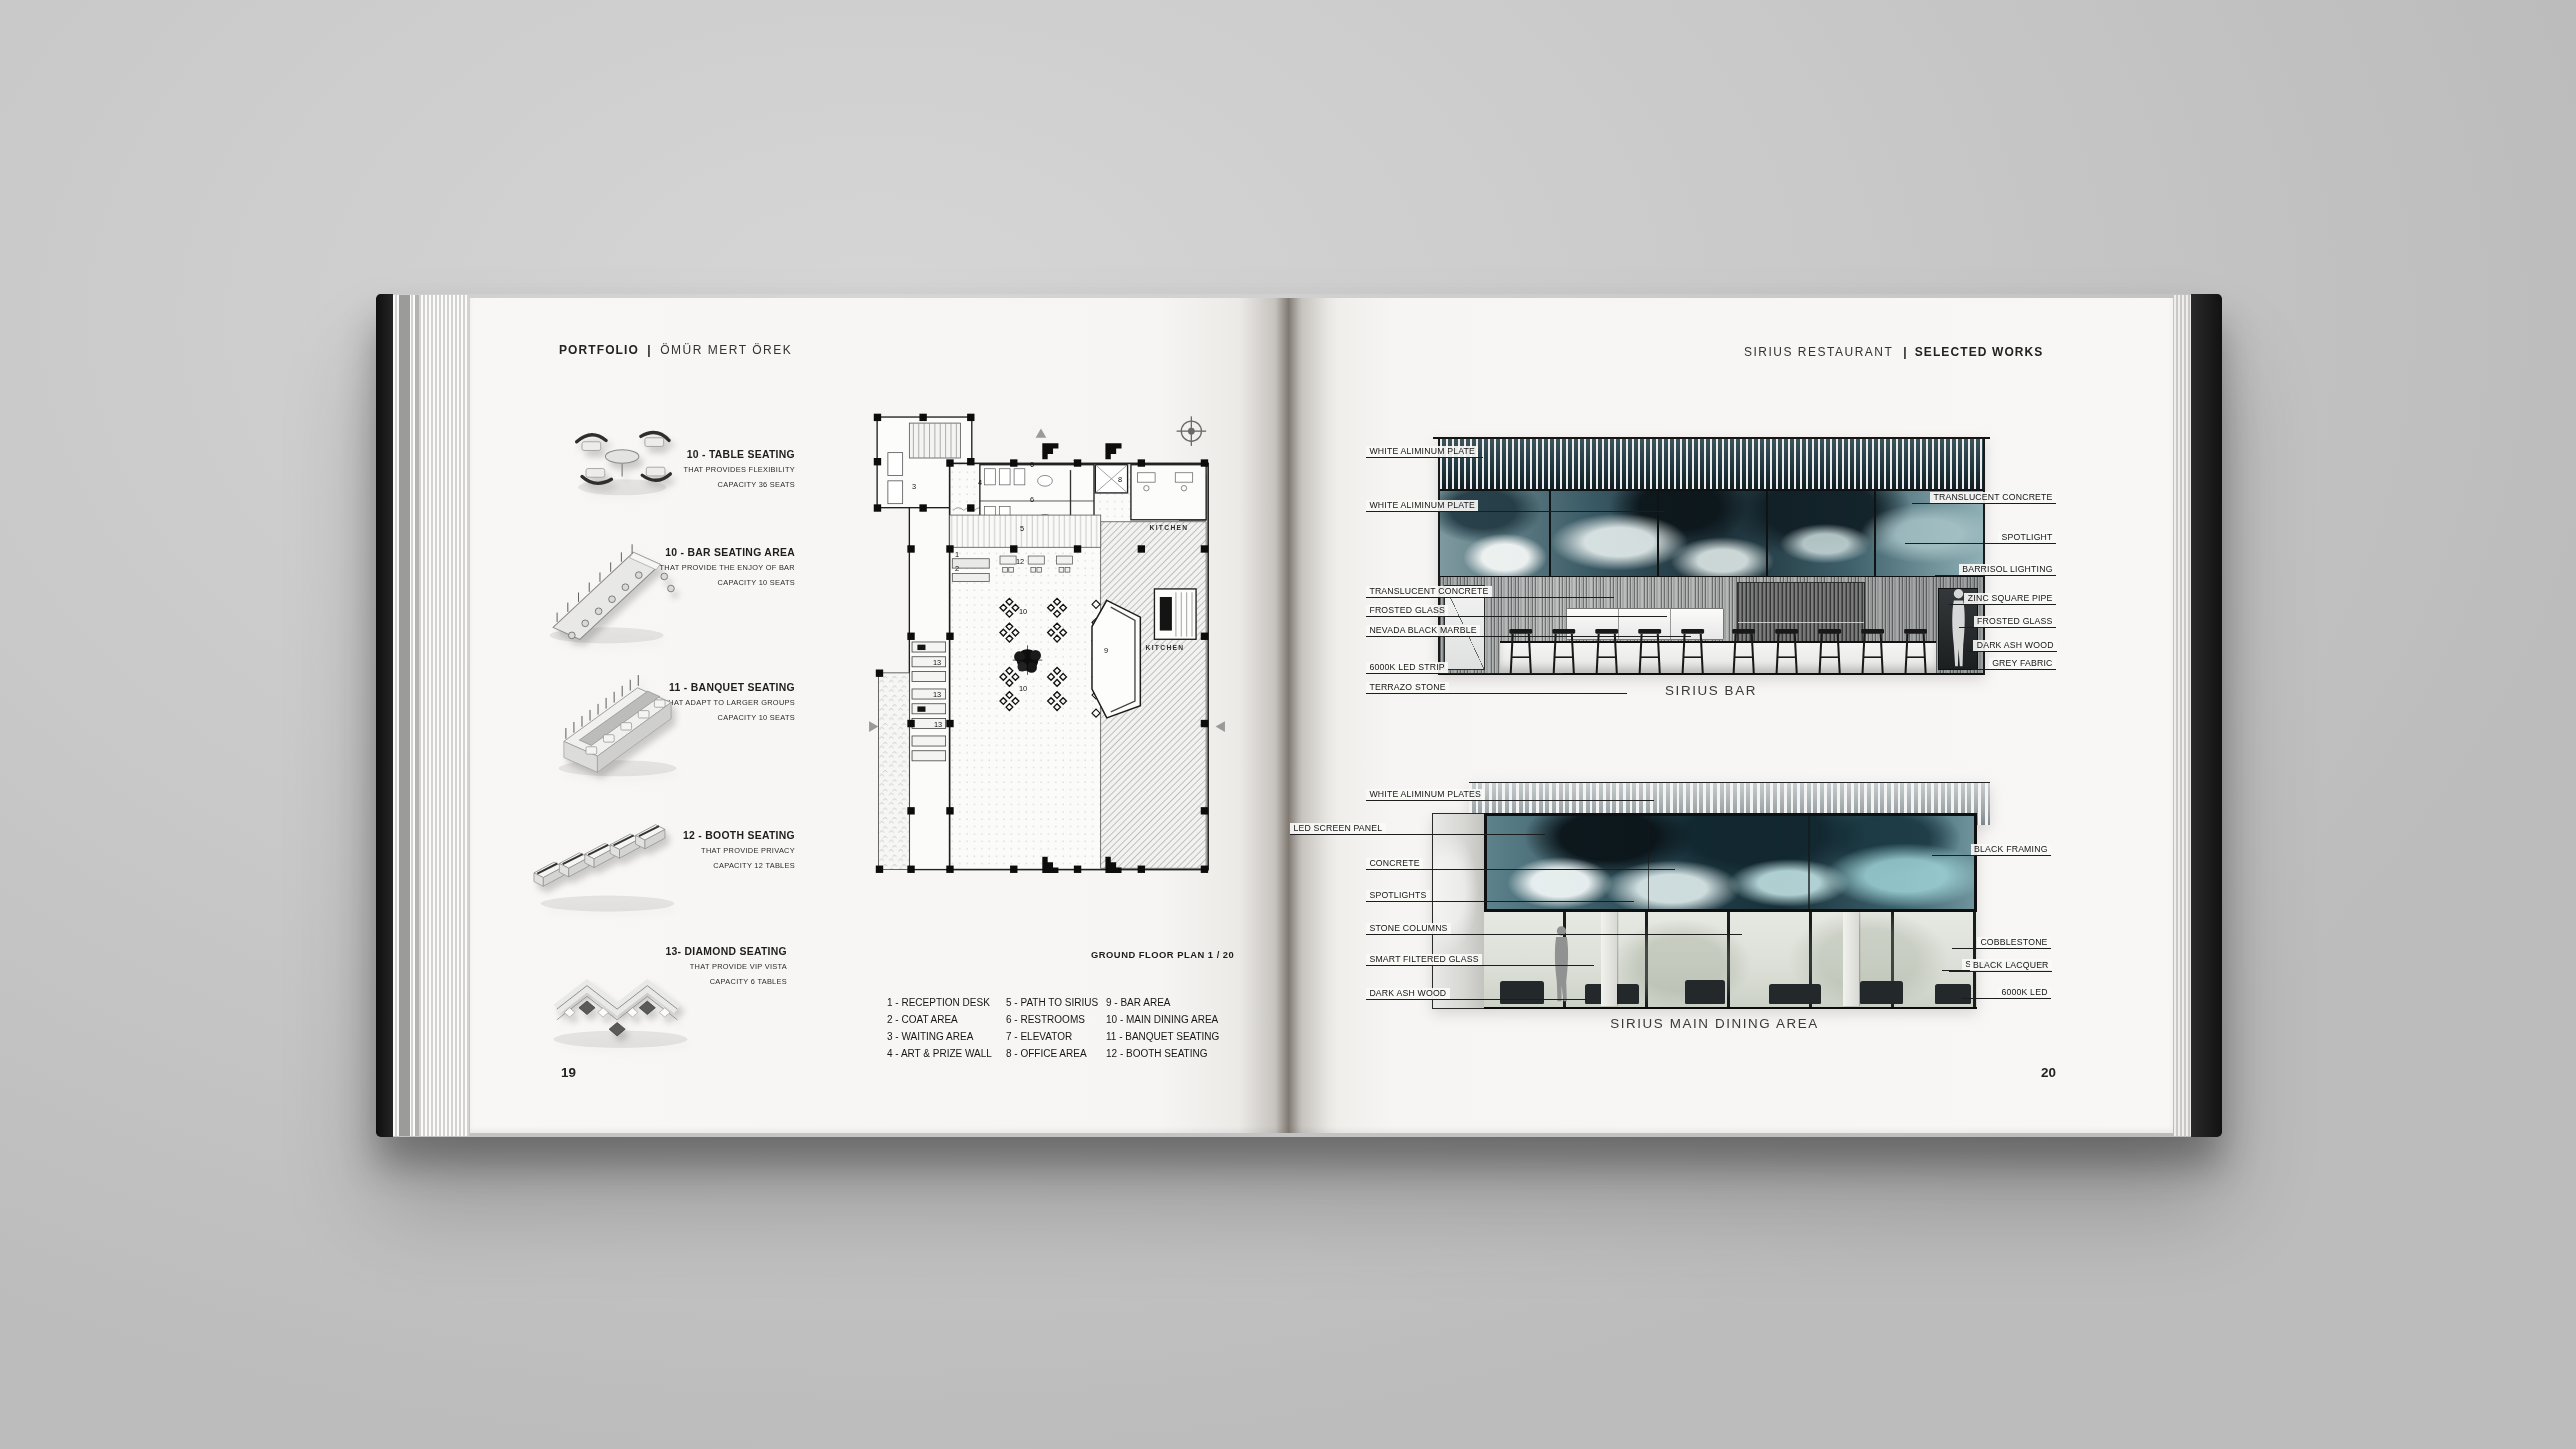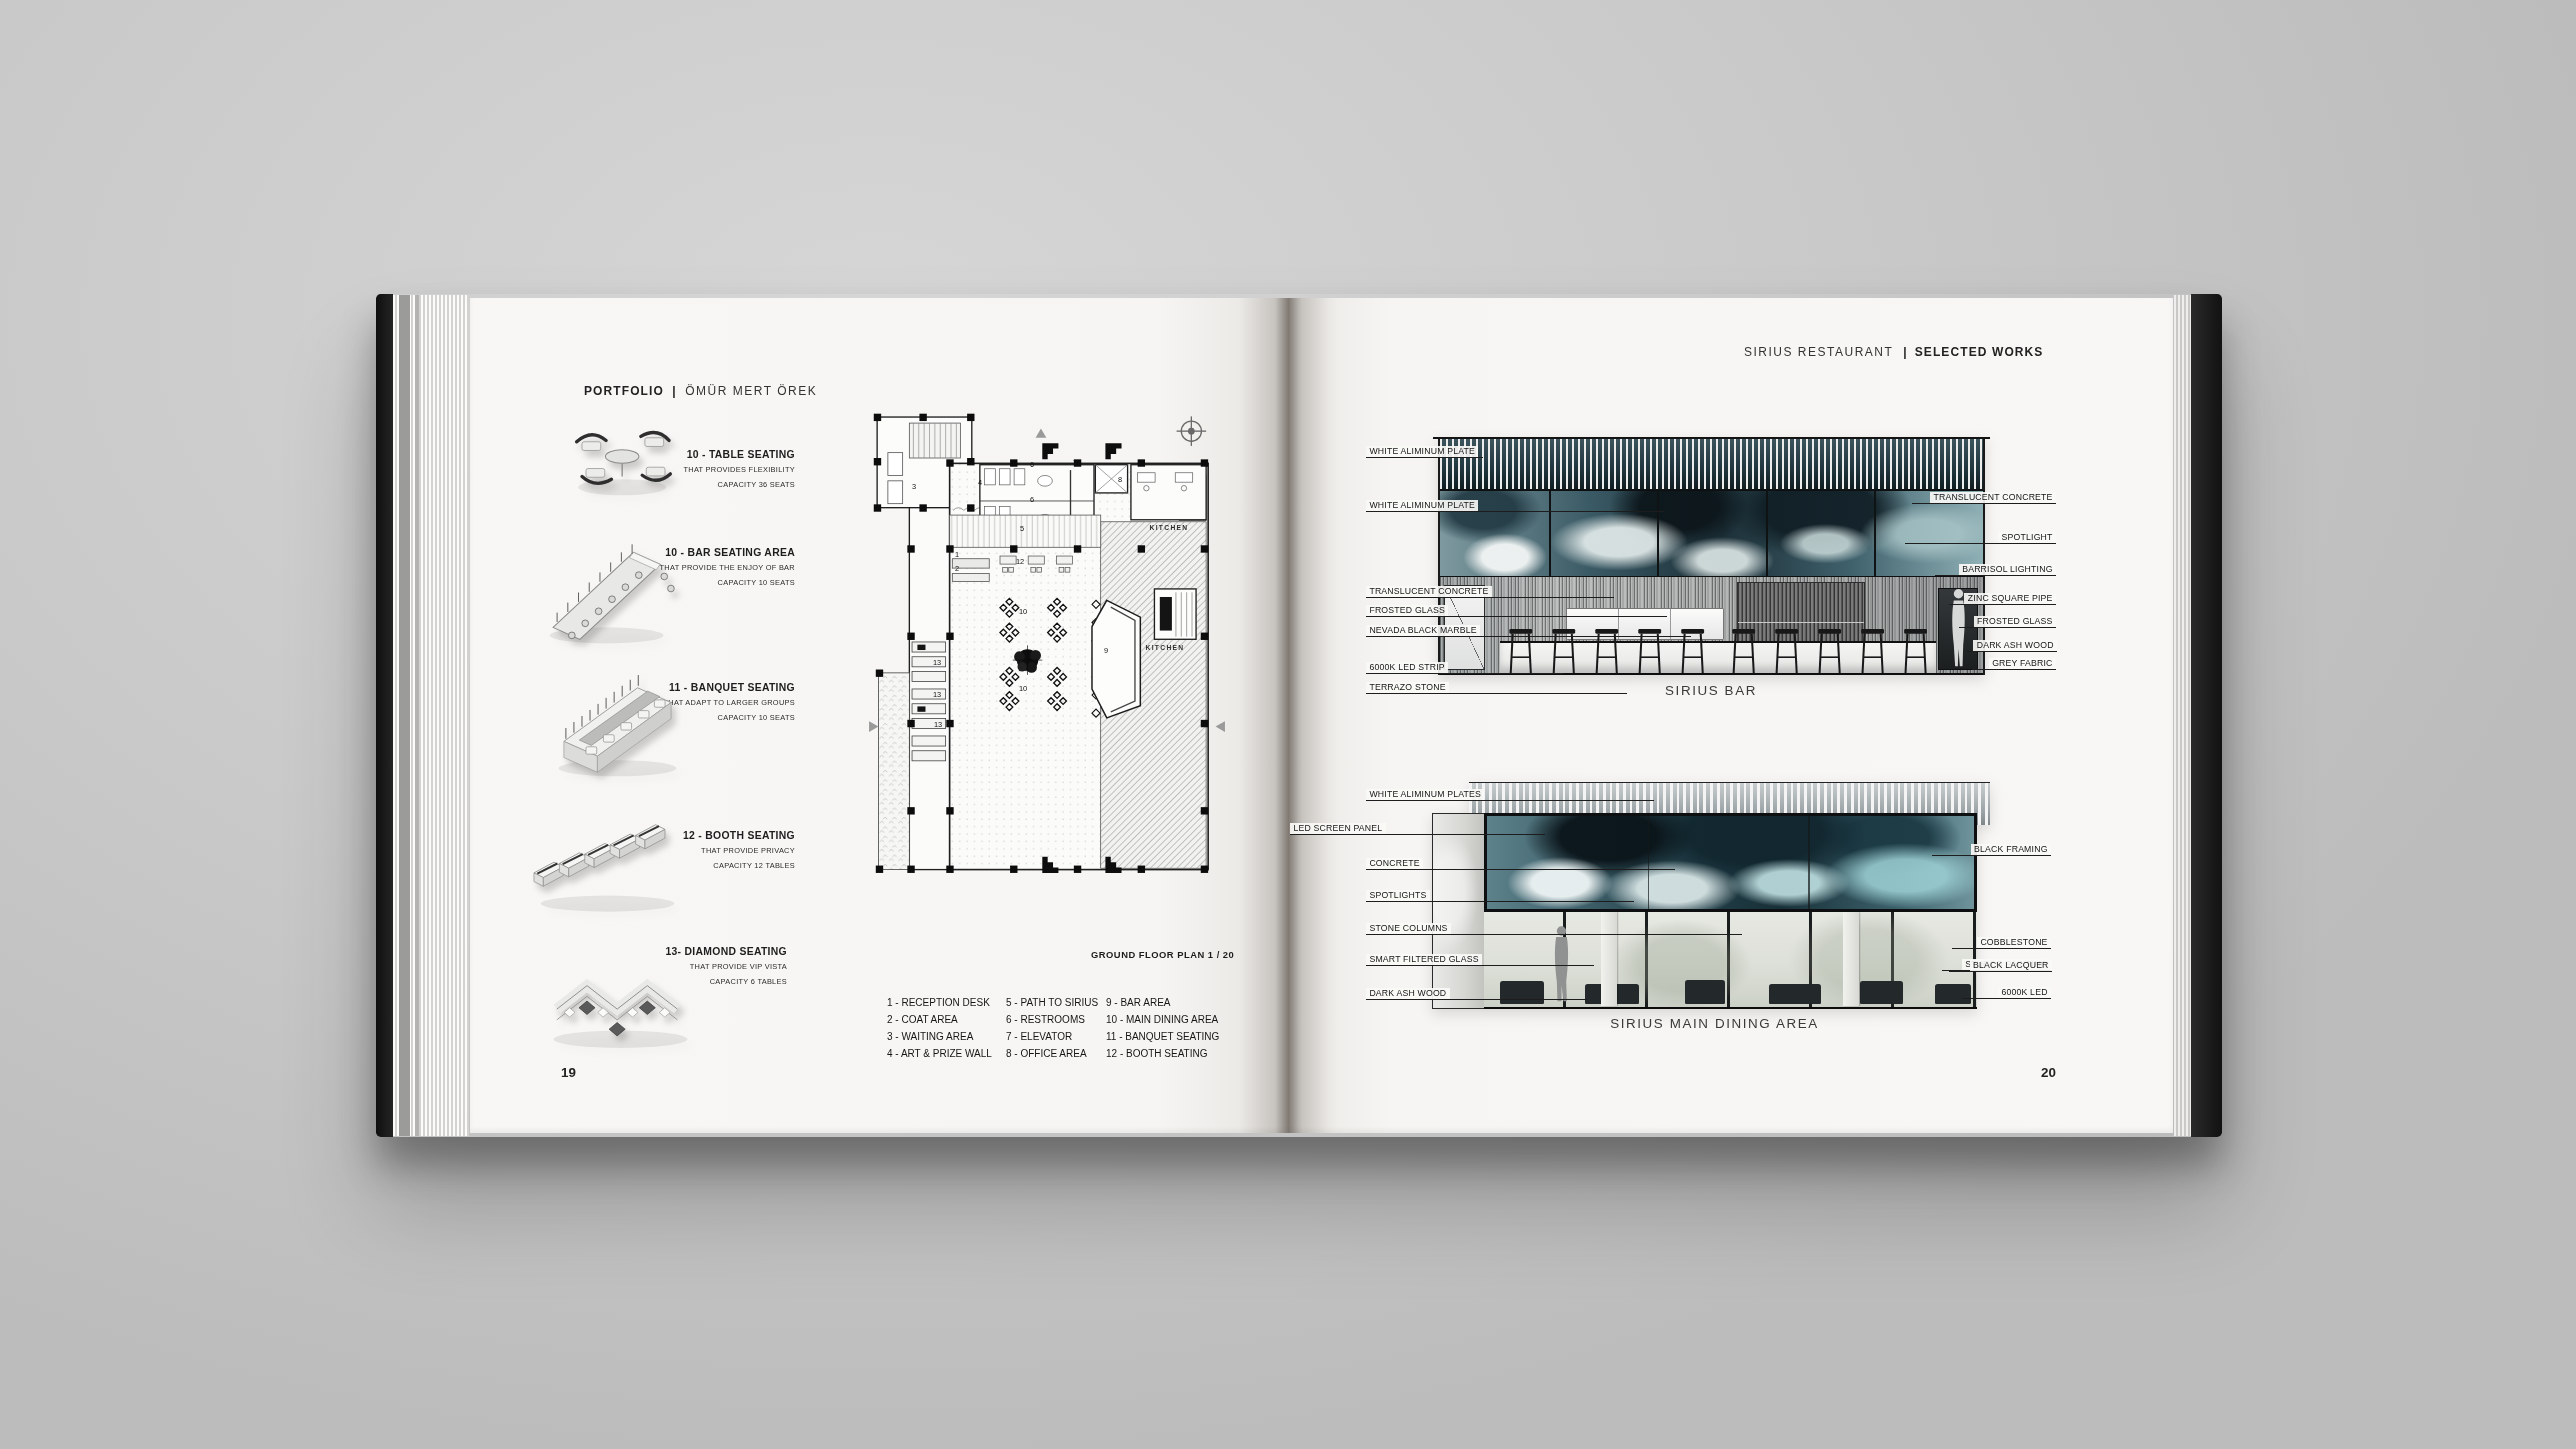--- a/index.html
+++ b/index.html
@@ -145,21 +145,21 @@
       <div class="band-a"></div>
       <div class="band-b"></div>
     </div>
     <div class="page page-left"></div>
     <div class="page page-right"></div>
     <div class="stack-right"></div>
     <div class="cover-right"></div>
     <div class="spine-shadow"></div>
   </div>
 
-  <div class="abs hdr" style="left:584px;top:343px;margin-top:41px;">
+  <div class="abs hdr" style="left:559px;top:343px;">
     <span class="b">PORTFOLIO</span>
     <span class="b" style="margin:0 4px;">|</span>
     <span style="letter-spacing:1.5px;color:#333;">ÖMÜR MERT ÖREK</span>
   </div>
   <div class="abs pagenum" style="left:561px;top:1065px;">19</div>
 
   <div class="seat-label" style="left:594px;top:449px;">
     <div class="t">10 - TABLE SEATING</div>
     <div class="s">THAT PROVIDES FLEXIBILITY</div>
     <div class="c">CAPACITY 36 SEATS</div>

